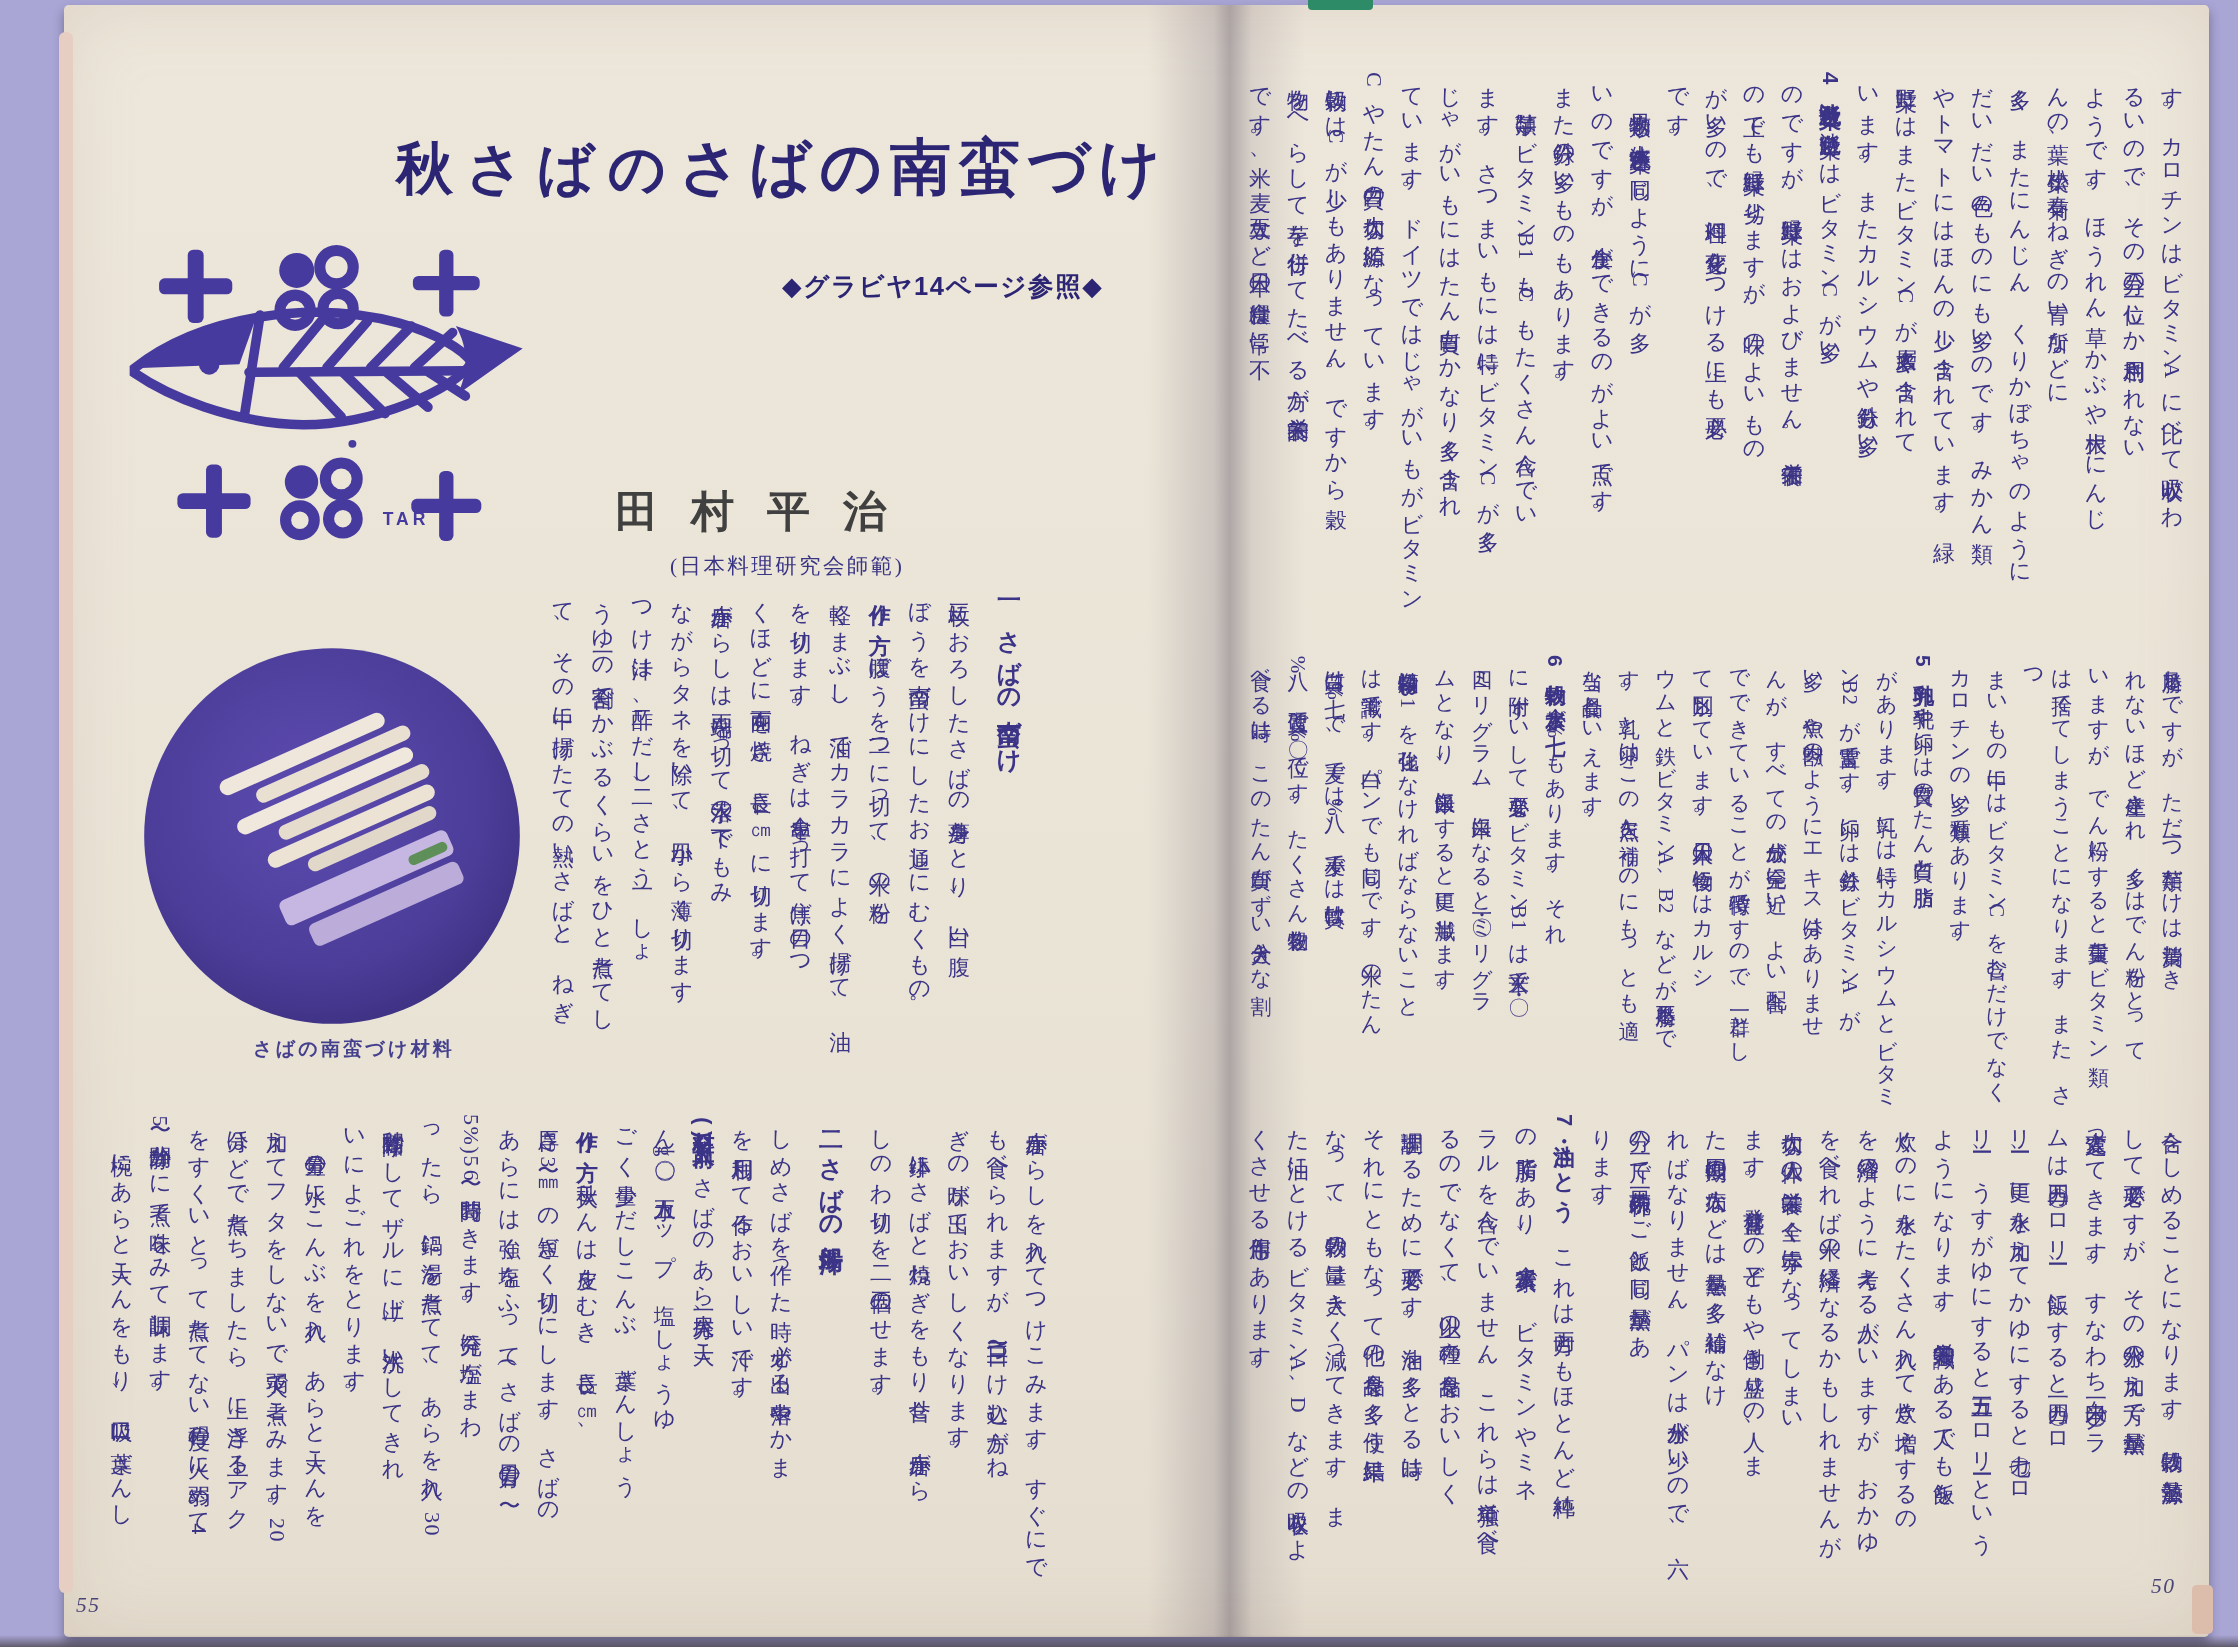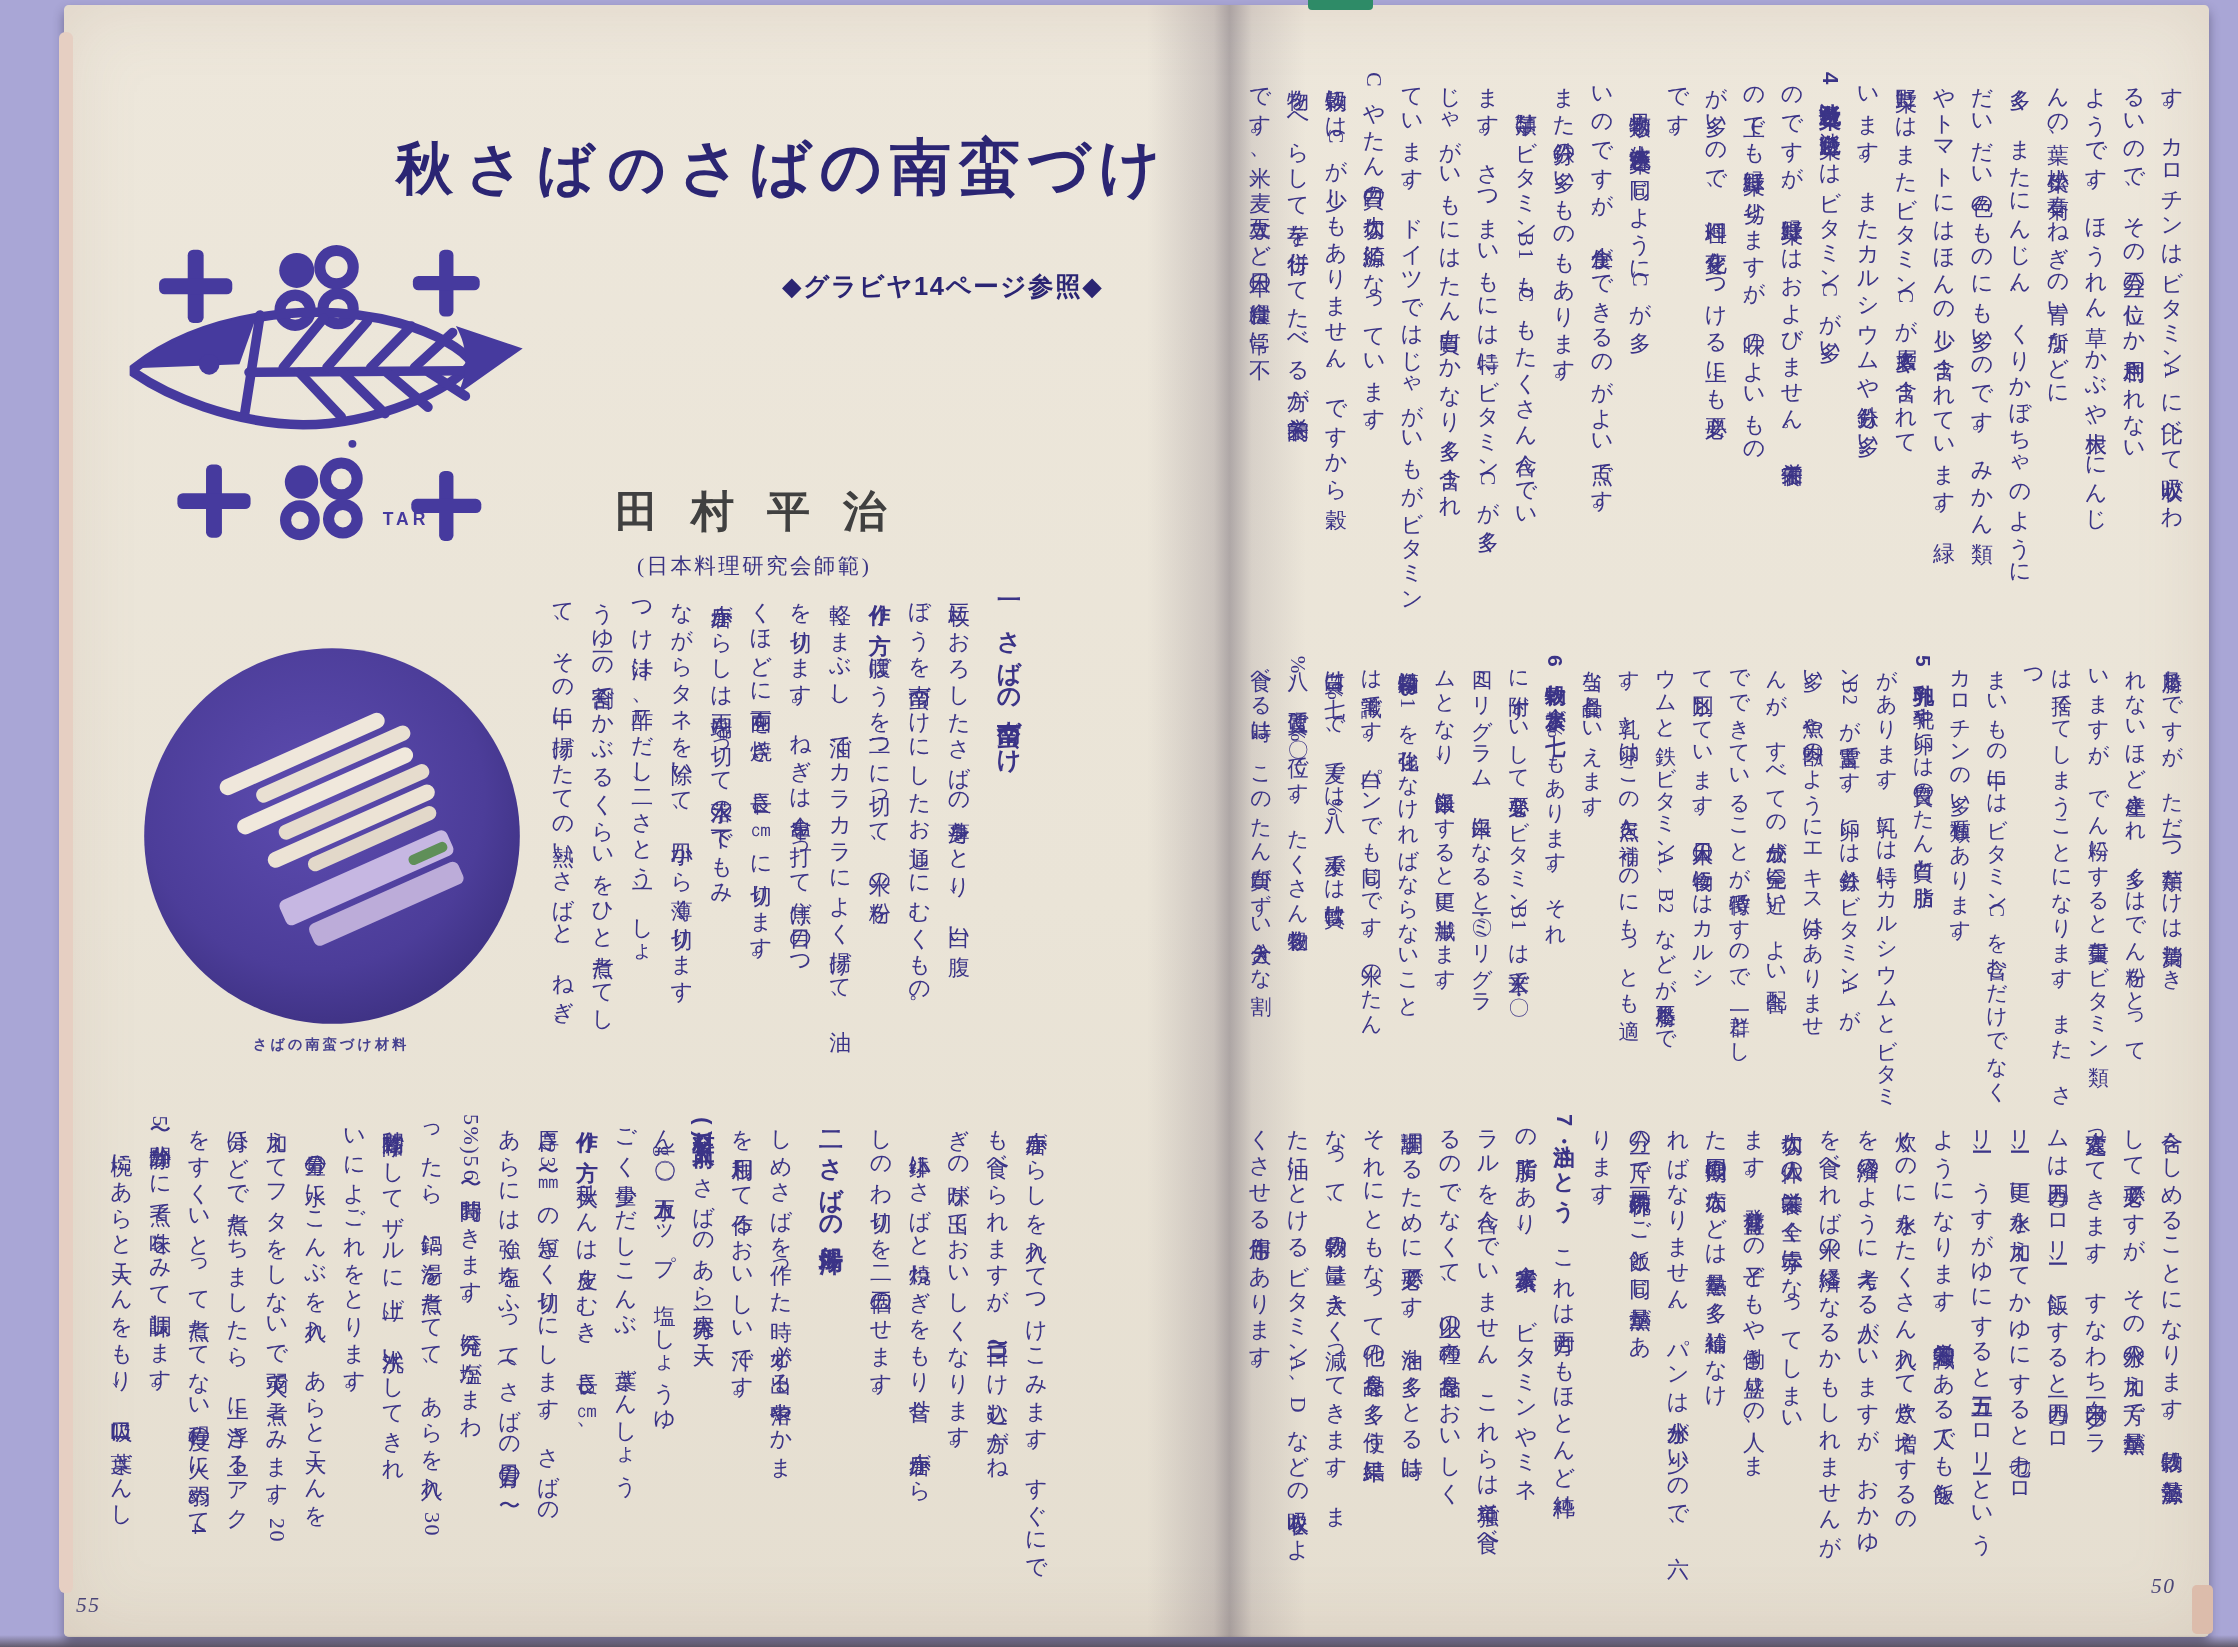--- a/index.html
+++ b/index.html
@@ -35,26 +35,26 @@
   .subtitle{
     position:absolute;left:782px;top:269px;
     font-size:25.5px;font-weight:700;color:#2b2573;letter-spacing:1.6px;
     font-family:"Liberation Sans","DejaVu Sans",sans-serif;
   }
   .author{
     position:absolute;left:615px;top:483px;
     font-size:43px;font-weight:700;letter-spacing:33px;color:#404040;white-space:nowrap;
   }
   .author-note{
-    position:absolute;left:637px;top:551px;
+    position:absolute;left:670px;top:551px;
     font-size:21.5px;color:#3a3484;letter-spacing:2.4px;
   }
   .caption{
     position:absolute;left:253px;top:1036px;
-    font-size:14px;color:#45408e;letter-spacing:3.2px;font-weight:700;
+    font-size:19px;color:#45408e;letter-spacing:3.2px;font-weight:700;
   }
   .pagenum{position:absolute;font-size:21.5px;font-style:italic;color:#4a4577;letter-spacing:1.6px;}
   .pn-left{left:76px;top:1593px;}
   .pn-right{left:2151px;top:1574px;}
   
   .vband{
     position:absolute;
     writing-mode:vertical-rl;text-orientation:mixed;
     color:#3b3487;
     font-family:"Liberation Serif","DejaVu Serif",serif;

